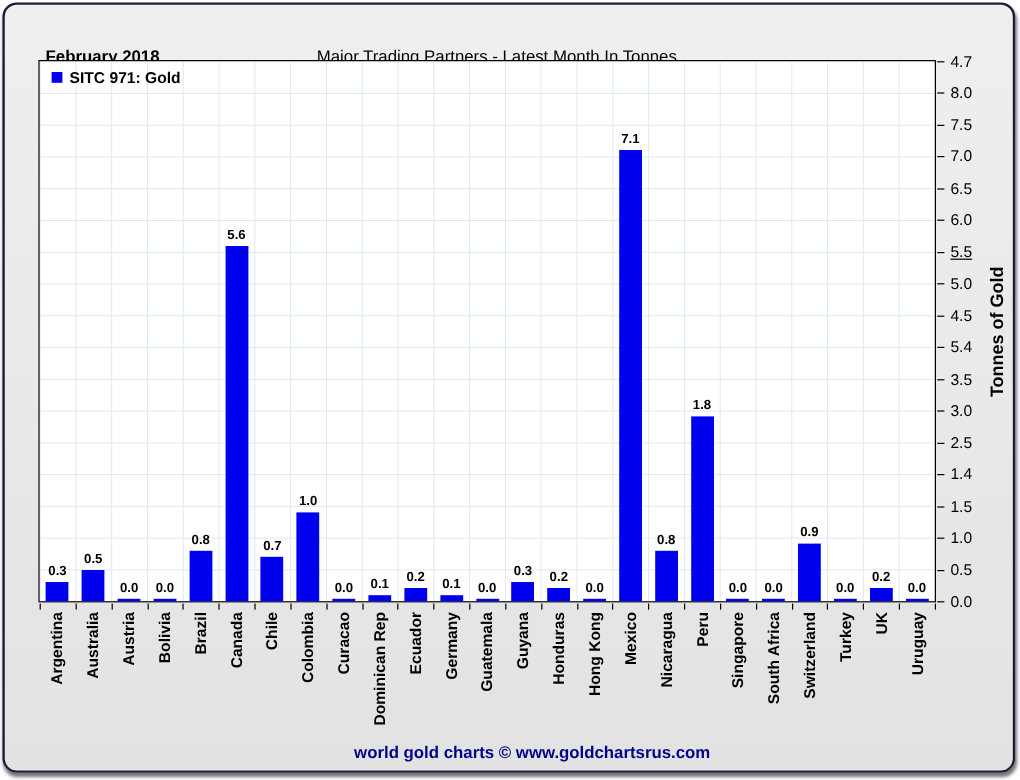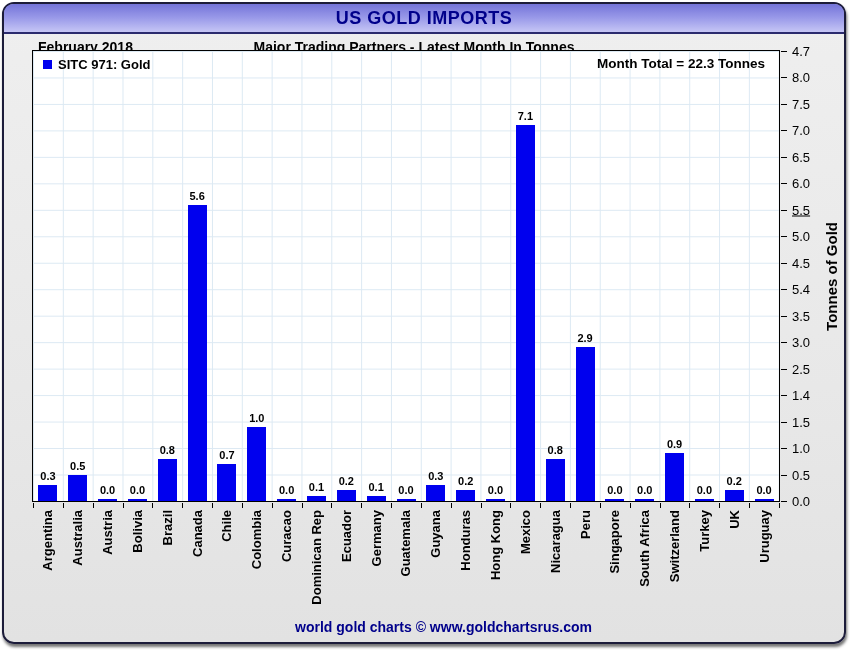--- a/index.html
+++ b/index.html
@@ -32,21 +32,21 @@
   }
   .titlebar .title{
     color:var(--navy);font-size:18px;font-weight:bold;letter-spacing:.5px;
   }
   .period{
     position:absolute;left:34px;top:35px;
     font-size:14px;font-weight:bold;color:#000;
   }
   .subtitle{
     position:absolute;left:140px;right:160px;top:35px;text-align:center;
-    font-size:14px;font-weight:bold;color:#000;
+    font-size:14px;font-weight:normal;color:#000;
   }
   .plot{
     position:absolute;left:28px;top:46px;width:748px;height:452px;
     background:#ffffff;border:1px solid #000;
     background-image:
       linear-gradient(to right, var(--grid) 1px, transparent 1px),
       linear-gradient(to bottom, var(--grid) 1px, transparent 1px);
     background-size:calc(100%/25) calc(100%/17);
   }
   .legend{
@@ -88,33 +88,29 @@
   .footer{
     position:absolute;left:0;right:0;top:615px;text-align:center;
     font-size:14px;font-weight:bold;color:var(--navy);padding-left:39px;
   }
 </style>
 </head>
 <body>
 
 <div class="frame">
 
-  <div class="titlebar">
-    <span class="title">US GOLD IMPORTS</span>
-  </div>
 
   <div class="period">February 2018</div>
   <div class="subtitle">Major Trading Partners - Latest Month In Tonnes</div>
 
   <div class="plot" id="plot">
     <div class="legend">
       <span class="swatch"></span>
       <span class="label">SITC 971: Gold</span>
     </div>
-    <div class="month-total">Month Total = 22.3 Tonnes</div>
   <div class="bar" style="left: 5.42px; width: 19px; height: 15.8824px;"></div>
       <div class="bar-label" style="left: -4px; width: 37.84px; bottom: 18.8824px;">0.3</div>
       <div class="bar" style="left: 35.26px; width: 19px; height: 26.4706px;"></div>
       <div class="bar-label" style="left: 25.84px; width: 37.84px; bottom: 29.4706px;">0.5</div>
       <div class="bar" style="left: 65.1px; width: 19px; height: 2px;"></div>
       <div class="bar-label" style="left: 55.68px; width: 37.84px; bottom: 5px;">0.0</div>
       <div class="bar" style="left: 94.94px; width: 19px; height: 2px;"></div>
       <div class="bar-label" style="left: 85.52px; width: 37.84px; bottom: 5px;">0.0</div>
       <div class="bar" style="left: 124.78px; width: 19px; height: 42.3529px;"></div>
       <div class="bar-label" style="left: 115.36px; width: 37.84px; bottom: 45.3529px;">0.8</div>
@@ -138,21 +134,21 @@
       <div class="bar-label" style="left: 383.92px; width: 37.84px; bottom: 18.8824px;">0.3</div>
       <div class="bar" style="left: 423.18px; width: 19px; height: 10.5882px;"></div>
       <div class="bar-label" style="left: 413.76px; width: 37.84px; bottom: 13.5882px;">0.2</div>
       <div class="bar" style="left: 453.02px; width: 19px; height: 2px;"></div>
       <div class="bar-label" style="left: 443.6px; width: 37.84px; bottom: 5px;">0.0</div>
       <div class="bar" style="left: 482.86px; width: 19px; height: 375.882px;"></div>
       <div class="bar-label" style="left: 473.44px; width: 37.84px; bottom: 378.882px;">7.1</div>
       <div class="bar" style="left: 512.7px; width: 19px; height: 42.3529px;"></div>
       <div class="bar-label" style="left: 503.28px; width: 37.84px; bottom: 45.3529px;">0.8</div>
       <div class="bar" style="left: 542.54px; width: 19px; height: 153.529px;"></div>
-      <div class="bar-label" style="left: 533.12px; width: 37.84px; bottom: 156.529px;">2.9</div>
+      <div class="bar-label" style="left: 533.12px; width: 37.84px; bottom: 156.529px;">1.8</div>
       <div class="bar" style="left: 572.38px; width: 19px; height: 2px;"></div>
       <div class="bar-label" style="left: 562.96px; width: 37.84px; bottom: 5px;">0.0</div>
       <div class="bar" style="left: 602.22px; width: 19px; height: 2px;"></div>
       <div class="bar-label" style="left: 592.8px; width: 37.84px; bottom: 5px;">0.0</div>
       <div class="bar" style="left: 632.06px; width: 19px; height: 47.6471px;"></div>
       <div class="bar-label" style="left: 622.64px; width: 37.84px; bottom: 50.6471px;">0.9</div>
       <div class="bar" style="left: 661.9px; width: 19px; height: 2px;"></div>
       <div class="bar-label" style="left: 652.48px; width: 37.84px; bottom: 5px;">0.0</div>
       <div class="bar" style="left: 691.74px; width: 19px; height: 10.5882px;"></div>
       <div class="bar-label" style="left: 682.32px; width: 37.84px; bottom: 13.5882px;">0.2</div>

